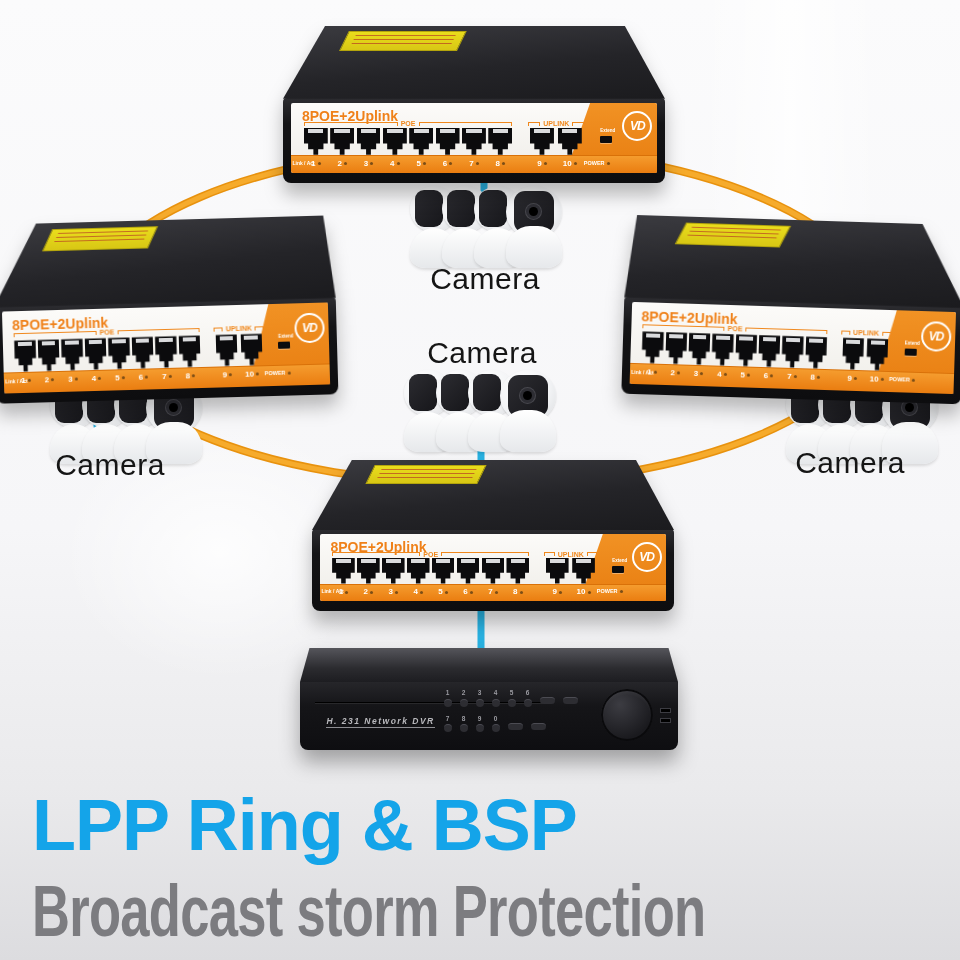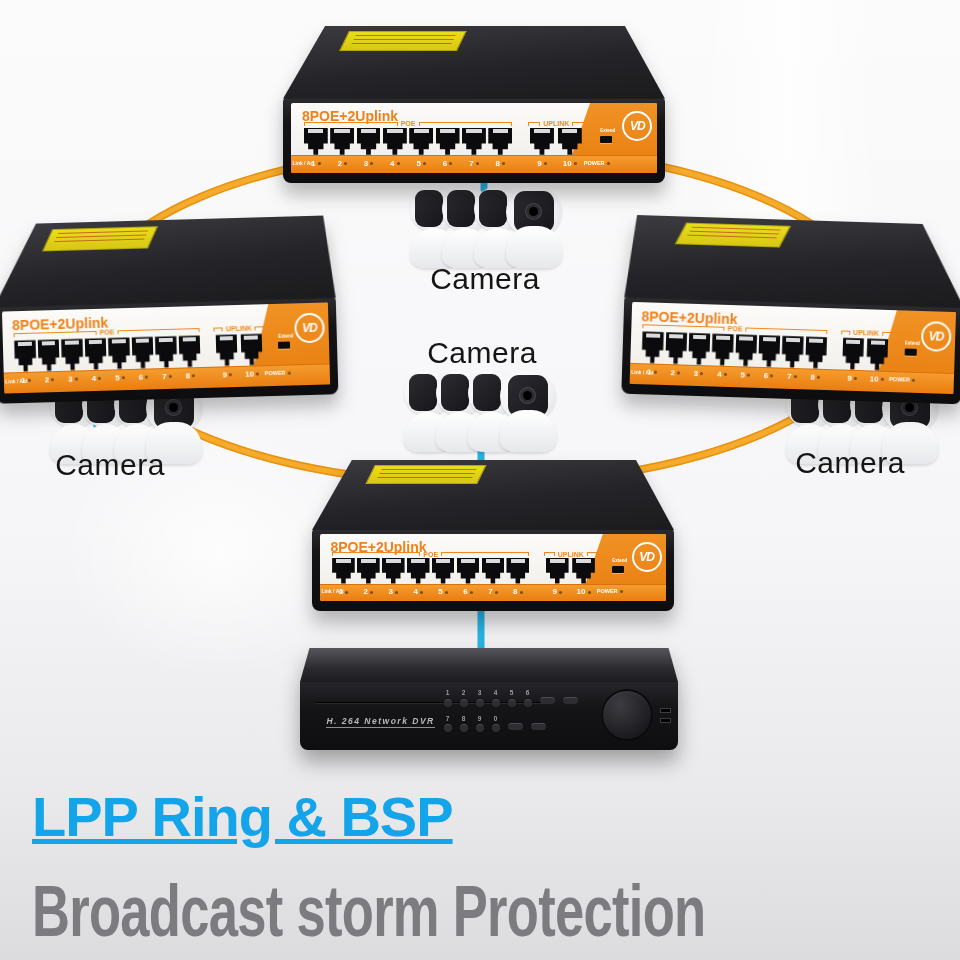--- a/index.html
+++ b/index.html
@@ -121,22 +121,22 @@
   .usb i{width:11px;height:5px;background:#000;border:1px solid #3c3c42;}
 
   
   .lbl{position:absolute;z-index:5;width:160px;text-align:center;
     font-size:30px;color:#151515;letter-spacing:.5px;}
   .lbl-cam-top {left:405px;top:262px;}
   .lbl-cam-mid {left:402px;top:336px;}
   .lbl-cam-left{left:30px; top:448px;}
   .lbl-cam-right{left:770px;top:446px;}
   .lbl-nvr{left:402px;top:748px;}
-  .headline{position:absolute;left:32px;top:789px;z-index:6;font-size:56px;line-height:1;
-    font-weight:bold;color:#14a4e9;letter-spacing:-1px;white-space:nowrap;text-decoration:underline;}
+  .headline{position:absolute;left:32px;top:789px;z-index:6;font-size:72px;line-height:1;
+    font-weight:bold;color:#14a4e9;letter-spacing:-1px;white-space:nowrap;}
   .subheadline{position:absolute;left:32px;top:874px;z-index:6;font-size:73px;line-height:1;
     font-weight:bold;color:#7c7c80;letter-spacing:-1px;white-space:nowrap;
     transform:scaleX(.72);transform-origin:left top;}
 </style>
 </head>
 <body>
 
 <div class="stage">
 
   <svg class="wires" width="960" height="960">
@@ -484,21 +484,21 @@
 
   <div class="lbl lbl-cam-top">Camera</div>
   <div class="lbl lbl-cam-mid">Camera</div>
   <div class="lbl lbl-cam-left">Camera</div>
   <div class="lbl lbl-cam-right">Camera</div>
 
   <div class="nvr">
     <div class="nvr-top"></div>
     <div class="nvr-front">
       <div class="nvr-groove"></div>
-      <div class="nvr-brand">H. 264 Network DVR</div>
+      <div class="nvr-brand">H. 231 Network DVR</div>
       <div class="nvr-keys">
         <div class="krow">
           <div class="kcol">
               <b>1</b>
               <span class="kdot"></span>
             </div>
           <div class="kcol">
               <b>2</b>
               <span class="kdot"></span>
             </div>

